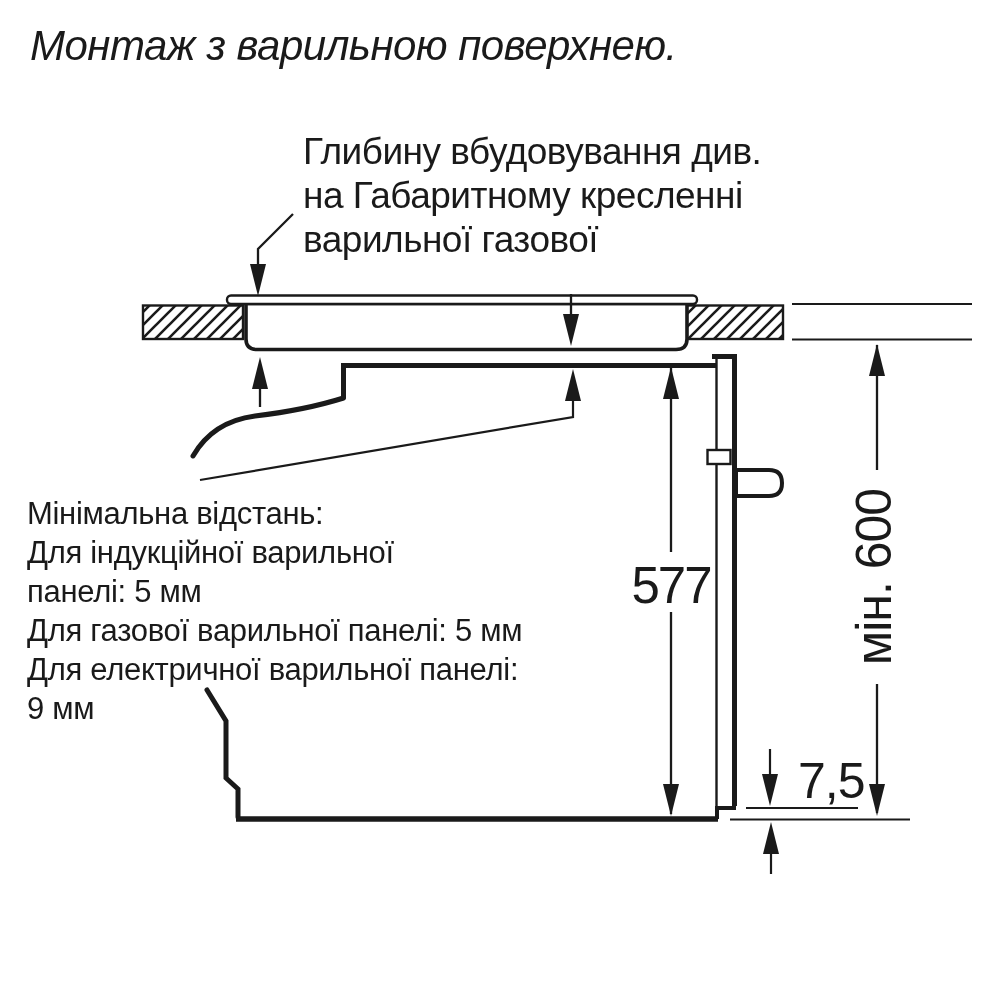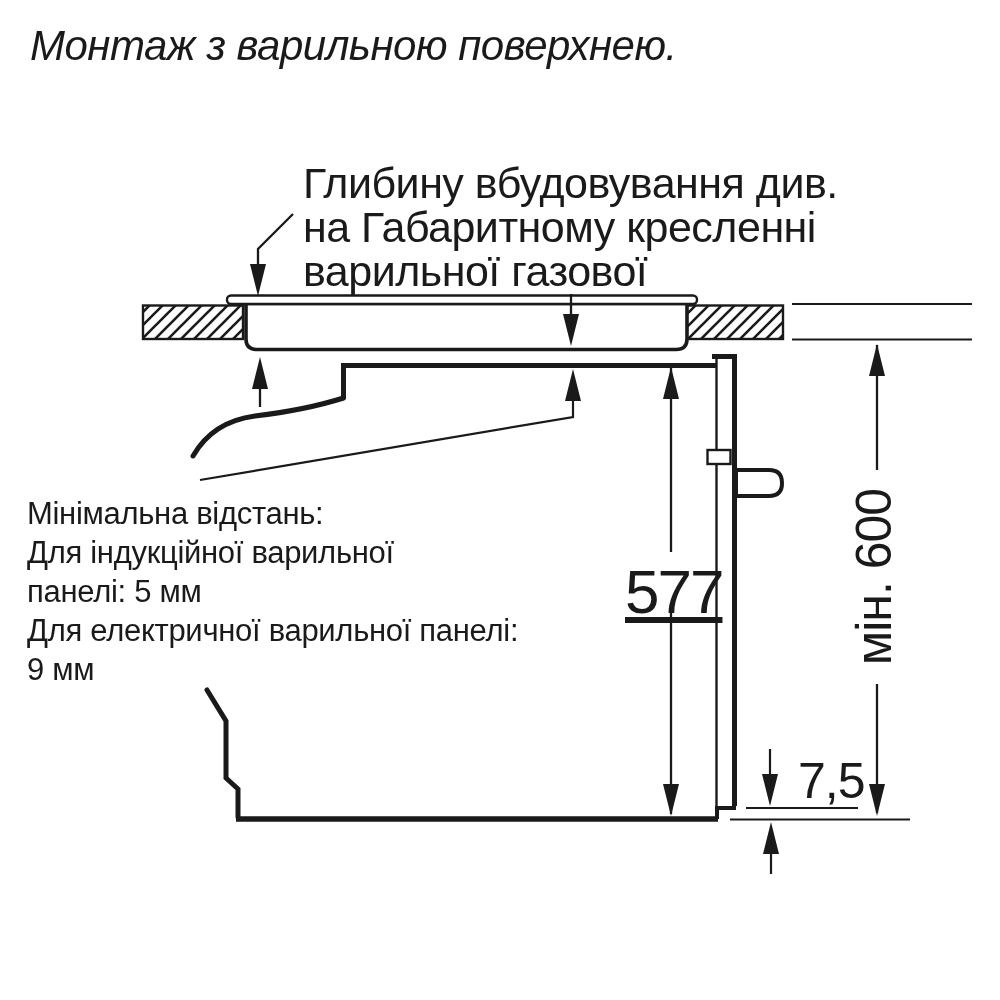--- a/index.html
+++ b/index.html
@@ -3,23 +3,23 @@
 <meta charset="utf-8">
 <style>
   html,body{margin:0;padding:0;background:#ffffff;}
   .canvas{
     position:relative;width:1000px;height:1000px;background:#ffffff;
     font-family:"Liberation Sans",sans-serif;color:#1a1a1a;overflow:hidden;
   }
   .canvas svg{position:absolute;left:0;top:0;}
   .t{position:absolute;white-space:nowrap;color:#1a1a1a;}
   .title{left:30px;top:22px;font-size:42px;line-height:1.15;letter-spacing:-0.5px;font-style:italic;}
-  .note-embed{left:303px;top:130px;font-size:43px;line-height:44px;letter-spacing:-0.5px;margin-top:31px;}
+  .note-embed{left:303px;top:130px;font-size:37px;line-height:44px;letter-spacing:-0.5px;}
   .note-min{left:27px;top:494px;font-size:31px;line-height:39px;letter-spacing:-0.3px;}
-  .dim-577{left:625px;top:556px;width:92px;text-align:left;font-size:62px;letter-spacing:-2px;text-decoration:underline;}
+  .dim-577{left:625px;top:556px;width:92px;text-align:center;font-size:51px;letter-spacing:-2px;}
   .dim-600{
     left:874px;top:577px;font-size:50px;letter-spacing:-1px;
     transform:translate(-50%,-50%) rotate(-90deg);
   }
   .dim-75{left:786px;top:752px;font-size:50px;letter-spacing:-1px;margin-left:12px;}
   .footer{left:698px;top:941px;font-size:41px;letter-spacing:-0.5px;}
 </style>
 </head>
 <body>
 
@@ -103,20 +103,21 @@
   <div class="t note-embed">
     <div>Глибину вбудовування див.</div>
     <div>на Габаритному кресленні</div>
     <div>варильної газової</div>
   </div>
 
   <div class="t note-min">
     <div>Мінімальна відстань:</div>
     <div>Для індукційної варильної</div>
     <div>панелі: 5 мм</div>
+    <div>Для газової варильної панелі: 5 мм</div>
     <div>Для електричної варильної панелі:</div>
     <div>9 мм</div>
   </div>
 
   <div class="t dim-577">577</div>
   <div class="t dim-600">мін. 600</div>
   <div class="t dim-75">7,5</div>
 
 </div>
 

